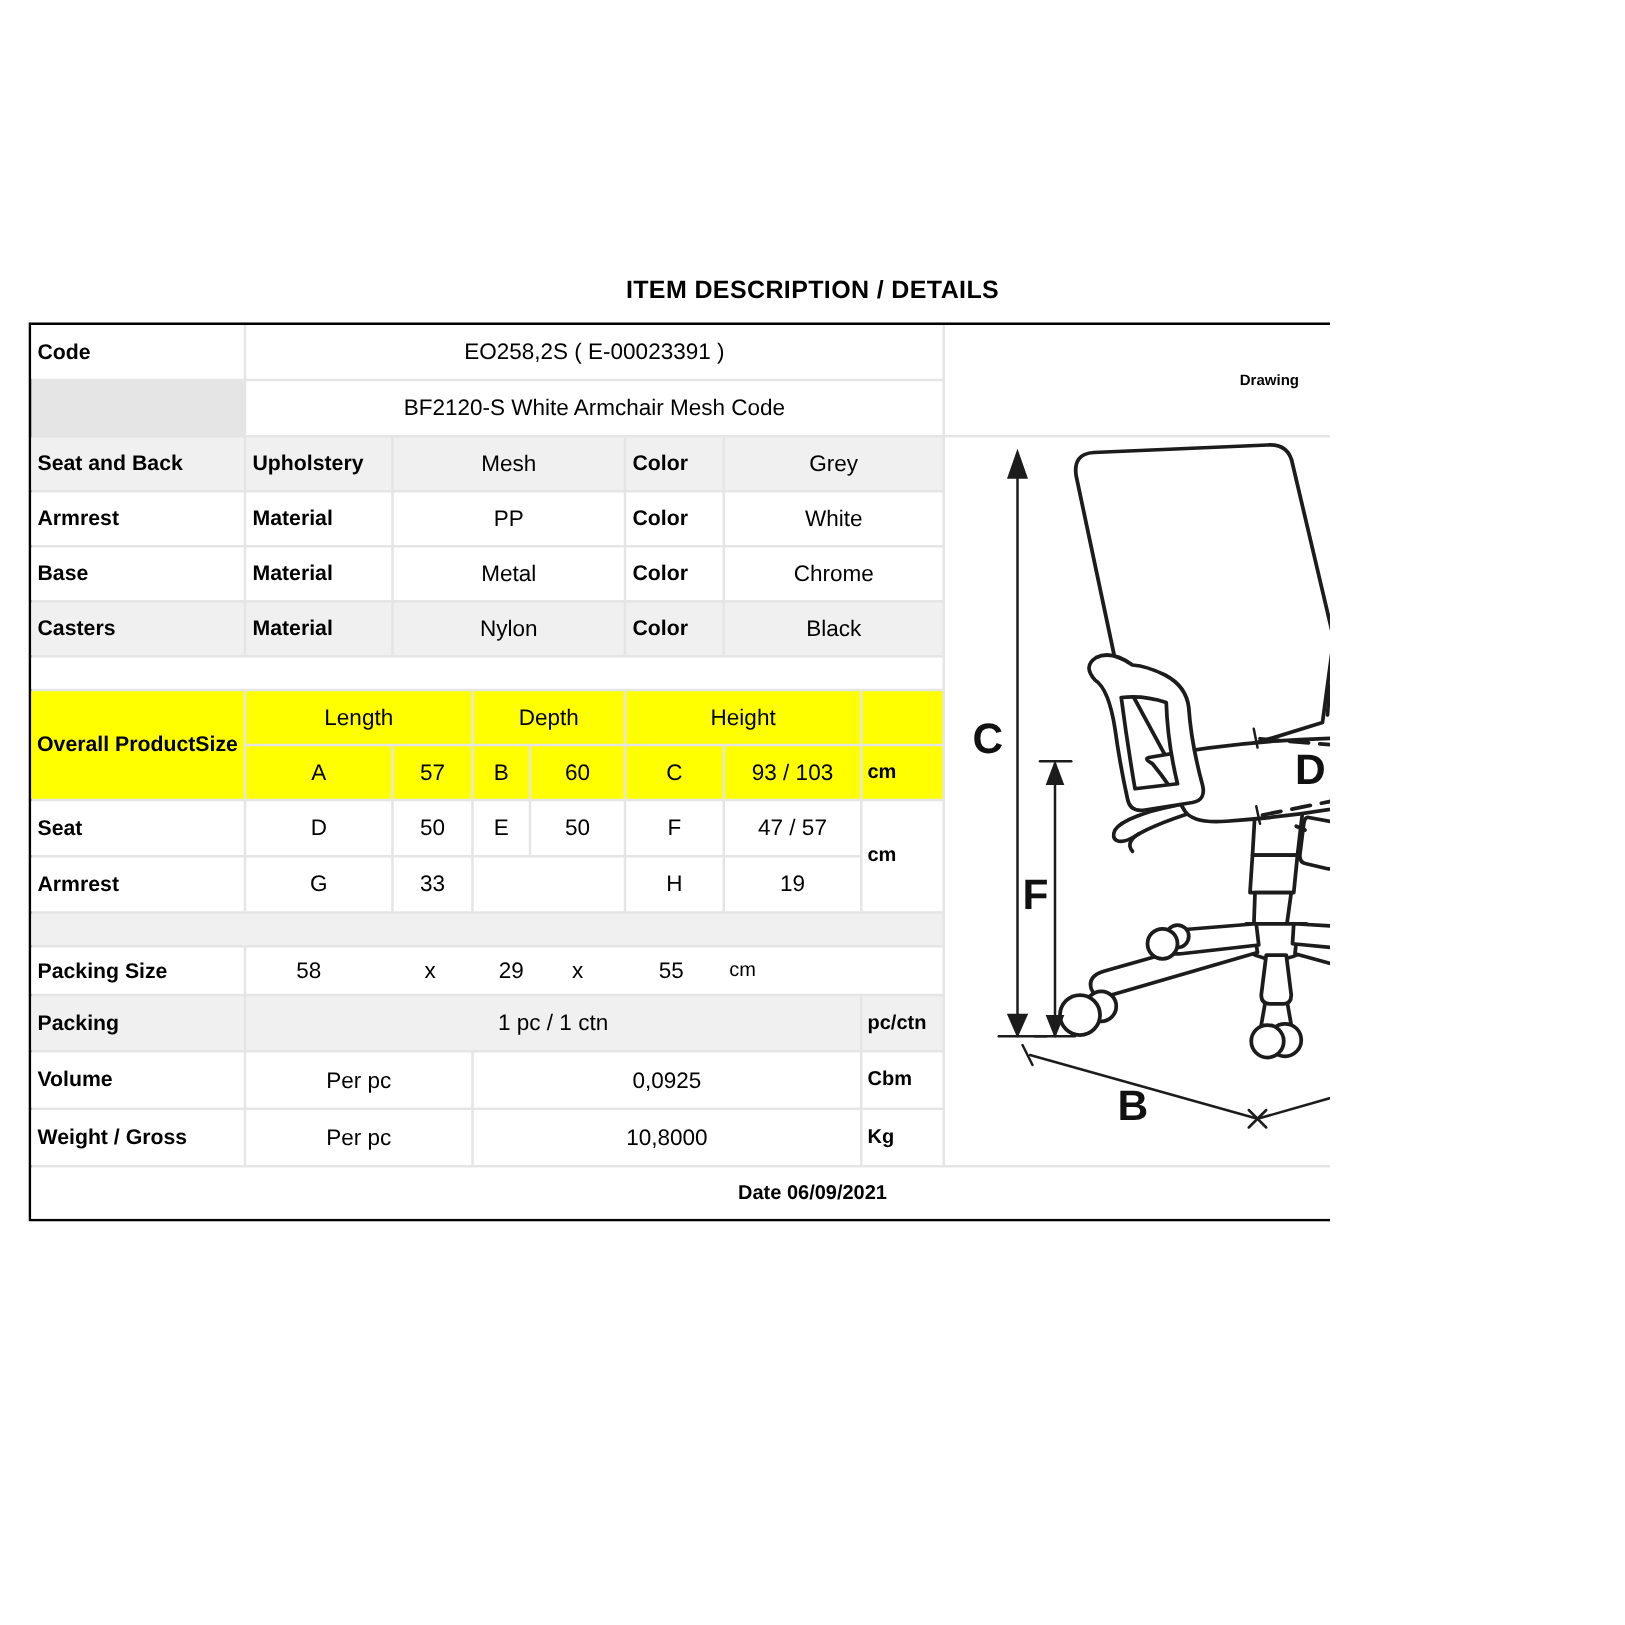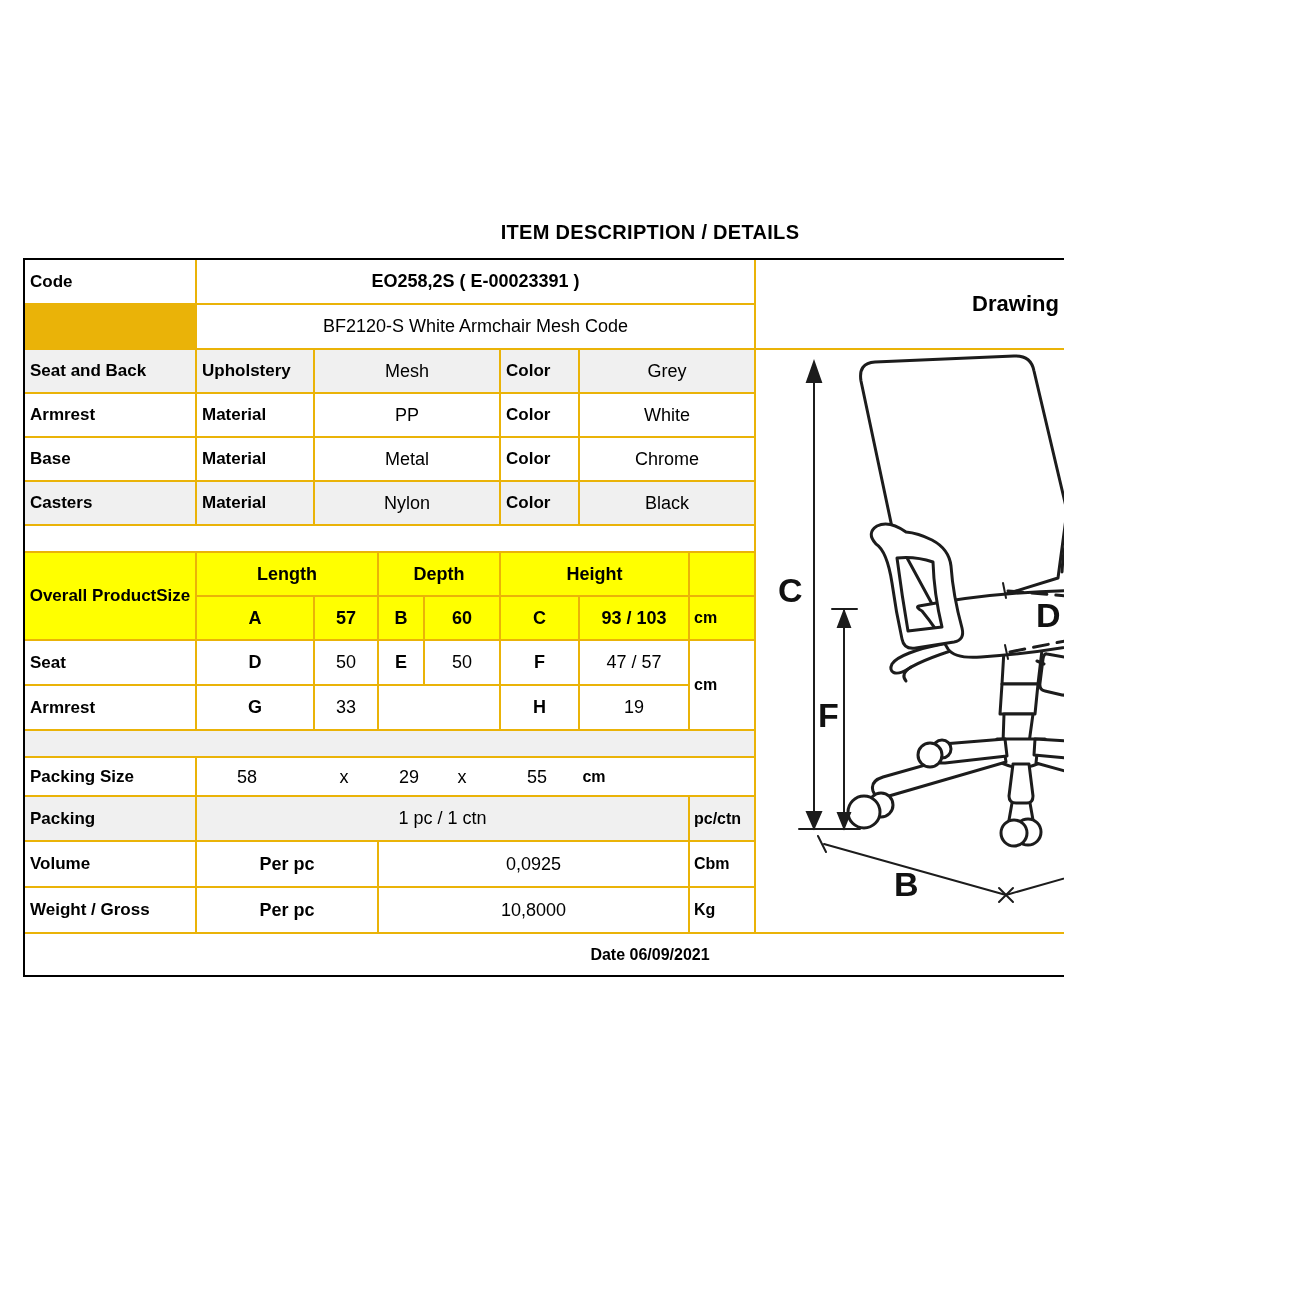--- a/index.html
+++ b/index.html
@@ -4,32 +4,32 @@
 <style>
   html,body{margin:0;padding:0;background:#fff;}
   .page{position:relative;width:1064px;height:1300px;background:#ffffff;
         font-family:"Liberation Sans",sans-serif;color:#000;overflow:hidden;}
   .page-title{position:absolute;top:221px;left:0;width:1300px;text-align:center;
         font-size:20px;font-weight:bold;letter-spacing:.3px;}
   .spec-grid{position:absolute;left:23px;top:258px;
         display:grid;
         grid-template-columns:170px 116px 62px 44px 74px 77px 108px 64px 519px;
         grid-template-rows:43px 43px 42px 42px 42px 42px 25px 42px 42px 43px 43px 25px 37px 43px 44px 44px 41px;
-        gap:2px;background:#eab308;border:2px solid #000;}
+        gap:2px;background:#e5e5e5;border:2px solid #000;}
   .c{background:#fff;display:flex;align-items:center;font-size:18px;overflow:hidden;}
   .lbl{font-weight:bold;font-size:17px;padding-left:5px;}
   .ctr{justify-content:center;text-align:center;}
-  .b{font-weight:bold;}
+  .b{font-weight:normal;}
   .shade{background:#f0f0f0;}
   .yellow{background:#ffff00;}
   .unit{font-weight:bold;font-size:16px;padding-left:4px;}
   .two-line{justify-content:center;line-height:1.25;font-weight:bold;font-size:17px;text-align:center;}
   .rel{position:relative;}
   .ps-item{position:absolute;top:50%;transform:translate(-50%,-50%);font-size:18px;}
-  .drawing-head{justify-content:center;font-weight:bold;font-size:22px;}
+  .drawing-head{justify-content:center;font-weight:bold;font-size:12px;}
   .drawing-cell{padding:0;}
   .drawing-cell svg{display:block;width:100%;height:100%;}
   .date-cell{justify-content:center;font-weight:bold;font-size:16px;}
 </style>
 </head>
 <body>
 
 <div class="page">
 
   <div class="page-title">ITEM DESCRIPTION / DETAILS</div>

